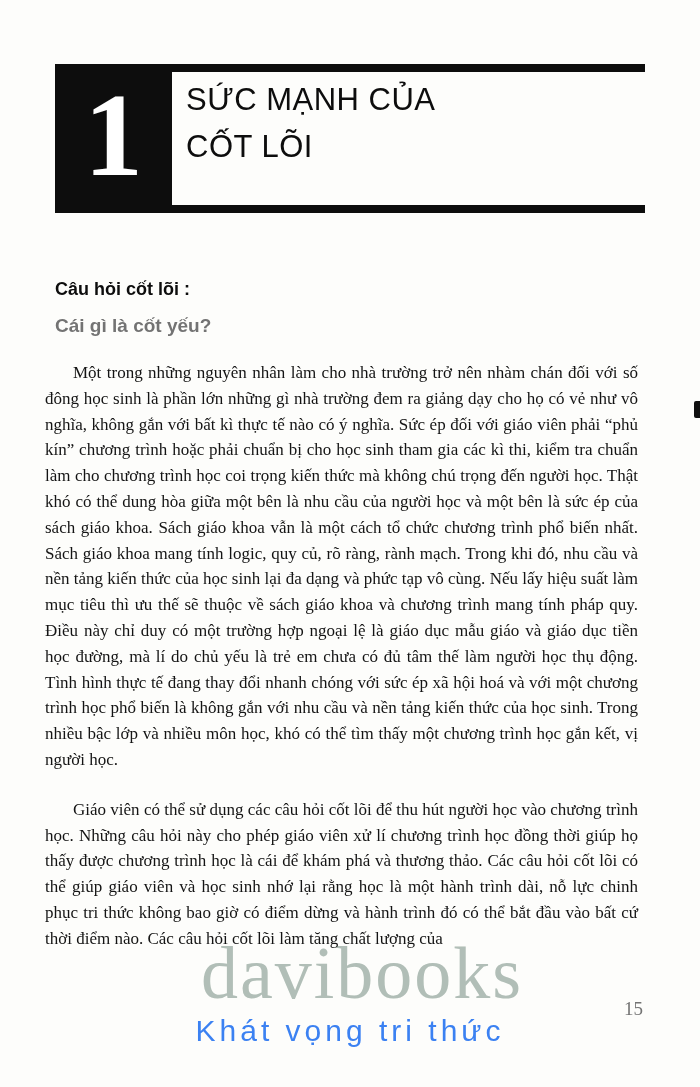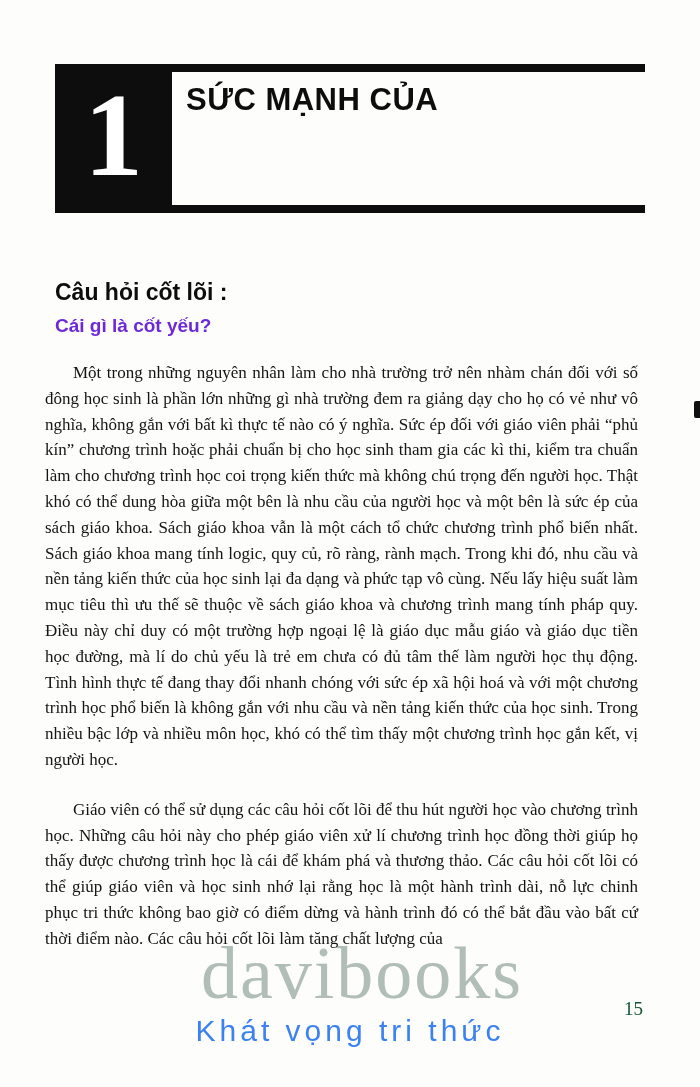--- a/index.html
+++ b/index.html
@@ -30,49 +30,49 @@
     display: flex; align-items: center; justify-content: center;
   }
   .chapter-number {
     font-family: "Liberation Serif", serif;
     font-weight: 700; font-size: 118px; line-height: 1;
     color: #ffffff; transform: translateY(-3px);
   }
   .chapter-title {
     position: absolute; left: 186px; top: 76px;
     font-family: "Liberation Sans", sans-serif;
-    font-weight: 700; font-size: 31px; line-height: 47px;
+    font-weight: 400; font-size: 31px; line-height: 47px;
     letter-spacing: 0.5px; color: #0d0d0d; white-space: nowrap;
   }
 
   
   .section-heading {
     position: absolute; left: 55px; top: 279px;
     font-family: "Liberation Sans", sans-serif;
-    font-weight: 700; font-size: 23px; color: #0d0d0d; text-align: right;
+    font-weight: 700; font-size: 18px; color: #0d0d0d; text-align: right;
   }
   .section-subheading {
     position: absolute; left: 55px; top: 315px;
     font-family: "Liberation Sans", sans-serif;
-    font-weight: 700; font-size: 19px; color: #6d28d9;
+    font-weight: 700; font-size: 19px; color: #737373;
   }
 
   
   .body-text {
     position: absolute; left: 45px; top: 360px; width: 593px;
     font-size: 17px; line-height: 25.8px;
     text-align: justify; color: #141414;
   }
   .body-text p { text-indent: 28px; }
   .body-text p + p { margin-top: 24px; }
 
   
   .page-number {
     position: absolute; right: 57px; top: 998px;
-    font-size: 19px; color: #14532d; margin-left: 16px;
+    font-size: 19px; color: #737373; margin-left: 16px;
   }
 
   
   .watermark {
     position: absolute; left: 0; right: 0; top: 936px;
     text-align: center; pointer-events: none;
     mix-blend-mode: multiply; z-index: 5;
   }
   .watermark-name {
     font-family: "Liberation Serif", serif;
@@ -96,20 +96,21 @@
 <body>
 
 <div class="page">
 
   <div class="rule-top"></div>
   <div class="number-box">
     <span class="chapter-number">1</span>
   </div>
   <div class="chapter-title">
     <div>SỨC MẠNH CỦA</div>
+    <div>CỐT LÕI</div>
   </div>
   <div class="rule-bottom"></div>
 
   <h1 class="section-heading">Câu hỏi cốt lõi :</h1>
   <h2 class="section-subheading">Cái gì là cốt yếu?</h2>
 
   <div class="body-text">
     <p>Một trong những nguyên nhân làm cho nhà trường trở nên nhàm chán đối với số đông học sinh là phần lớn những gì nhà trường đem ra giảng dạy cho họ có vẻ như vô nghĩa, không gắn với bất kì thực tế nào có ý nghĩa. Sức ép đối với giáo viên phải “phủ kín” chương trình hoặc phải chuẩn bị cho học sinh tham gia các kì thi, kiểm tra chuẩn làm cho chương trình học coi trọng kiến thức mà không chú trọng đến người học. Thật khó có thể dung hòa giữa một bên là nhu cầu của người học và một bên là sức ép của sách giáo khoa. Sách giáo khoa vẫn là một cách tổ chức chương trình phổ biến nhất. Sách giáo khoa mang tính logic, quy củ, rõ ràng, rành mạch. Trong khi đó, nhu cầu và nền tảng kiến thức của học sinh lại đa dạng và phức tạp vô cùng. Nếu lấy hiệu suất làm mục tiêu thì ưu thế sẽ thuộc về sách giáo khoa và chương trình mang tính pháp quy. Điều này chỉ duy có một trường hợp ngoại lệ là giáo dục mẫu giáo và giáo dục tiền học đường, mà lí do chủ yếu là trẻ em chưa có đủ tâm thế làm người học thụ động. Tình hình thực tế đang thay đổi nhanh chóng với sức ép xã hội hoá và với một chương trình học phổ biến là không gắn với nhu cầu và nền tảng kiến thức của học sinh. Trong nhiều bậc lớp và nhiều môn học, khó có thể tìm thấy một chương trình học gắn kết, vị người học.</p>
     <p>Giáo viên có thể sử dụng các câu hỏi cốt lõi để thu hút người học vào chương trình học. Những câu hỏi này cho phép giáo viên xử lí chương trình học đồng thời giúp họ thấy được chương trình học là cái để khám phá và thương thảo. Các câu hỏi cốt lõi có thể giúp giáo viên và học sinh nhớ lại rằng học là một hành trình dài, nỗ lực chinh phục tri thức không bao giờ có điểm dừng và hành trình đó có thể bắt đầu vào bất cứ thời điểm nào. Các câu hỏi cốt lõi làm tăng chất lượng của</p>
   </div>

